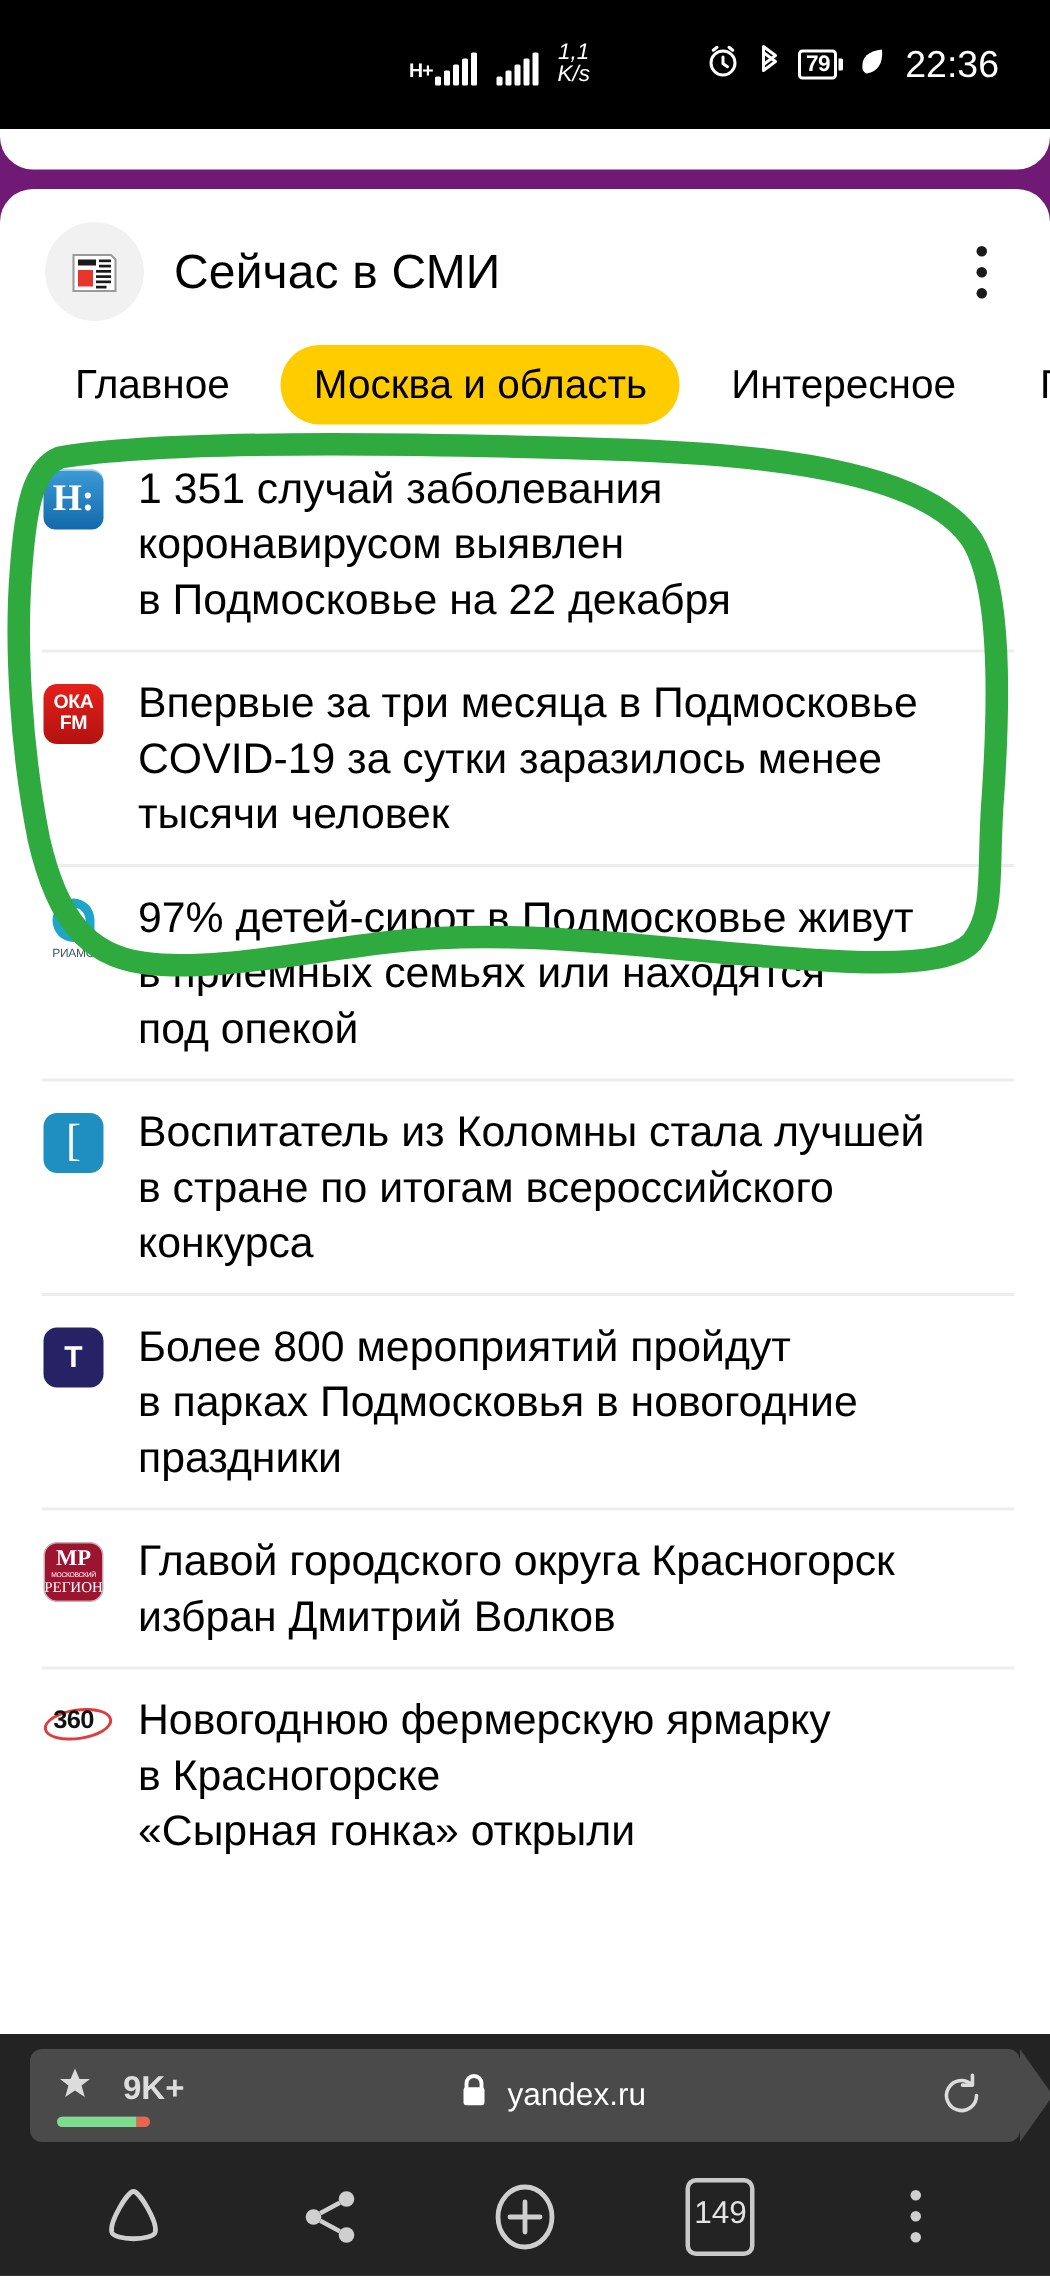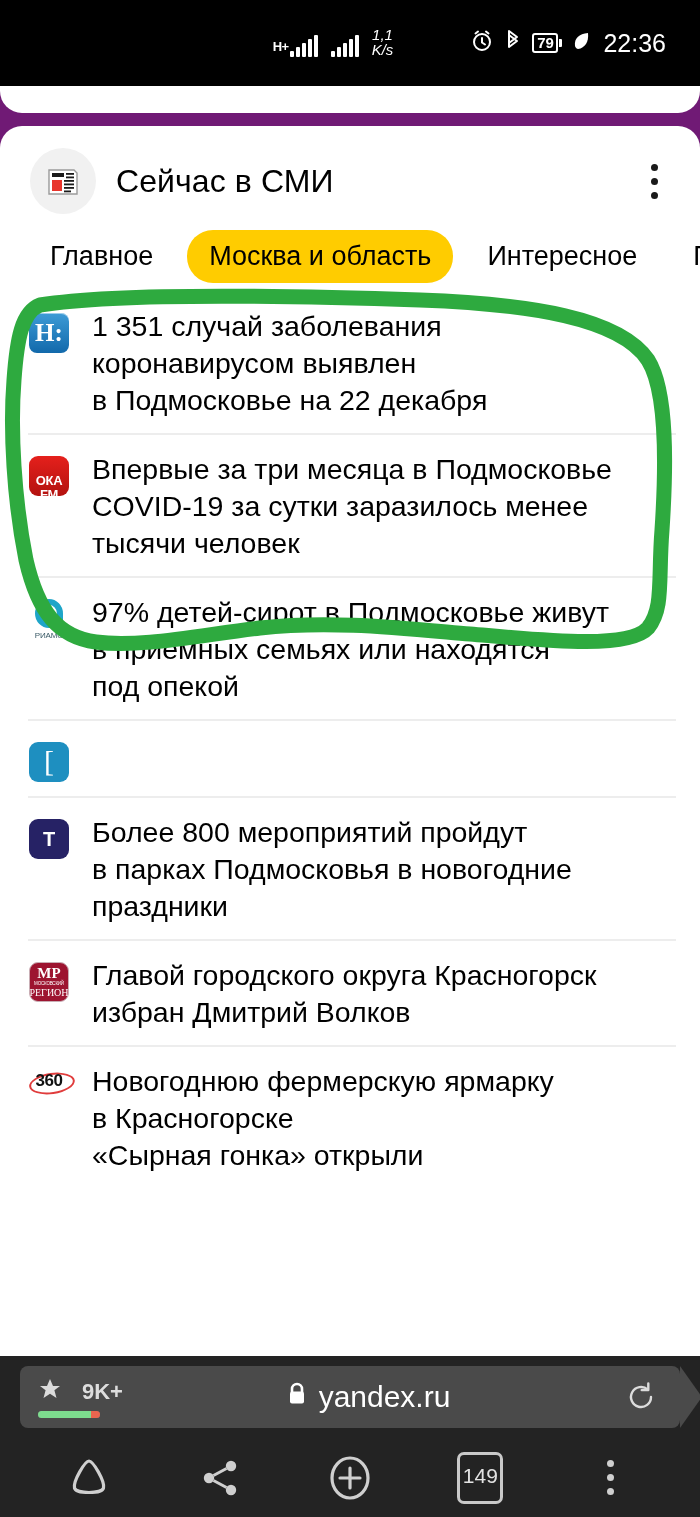--- a/index.html
+++ b/index.html
@@ -235,21 +235,21 @@
   }
   .ic-oka {
     width: 40px; height: 40px;
     border-radius: 9px;
     background: linear-gradient(#e5201c, #b3120f);
     color: #fff;
     font-weight: bold;
     font-size: 13px;
     line-height: 14px;
     text-align: center;
-    padding-top: 18px;
+    padding-top: 5px;
     box-sizing: border-box;
     letter-spacing: -0.3px;
   }
   .ic-riamo {
     width: 44px; height: 44px;
     display: flex;
     flex-direction: column;
     align-items: center;
     justify-content: flex-start;
   }
@@ -392,21 +392,21 @@
   }
   .adblock .meter .g { background: #7ddc8e; height: 100%; width: 86%; }
   .adblock .meter .r { background: #e8654f; height: 100%; flex: 1; }
   .url-center {
     flex: 1;
     display: flex;
     align-items: center;
     justify-content: center;
     gap: 11px;
     color: #fff;
-    font-size: 30px;
+    font-size: 21px;
   }
   .reload {
     width: 42px;
     flex: 0 0 auto;
     display: flex;
     align-items: center;
     justify-content: center;
   }
   .navbar {
     height: 79px;
@@ -571,20 +571,25 @@
           <span class="ln">97% детей-сирот в Подмосковье живут</span>
           <span class="ln">в приемных семьях или находятся</span>
           <span class="ln">под опекой</span>
         </div>
       </div>
 
       <div class="news-item">
         <div class="news-icon">
           <div class="ic-izvestia">[</div>
         </div>
+        <div class="news-text">
+          <span class="ln">Воспитатель из Коломны стала лучшей</span>
+          <span class="ln">в стране по итогам всероссийского</span>
+          <span class="ln">конкурса</span>
+        </div>
       </div>
 
       <div class="news-item">
         <div class="news-icon">
           <div class="ic-tsargrad">T</div>
         </div>
         <div class="news-text">
           <span class="ln">Более 800 мероприятий пройдут</span>
           <span class="ln">в парках Подмосковья в новогодние</span>
           <span class="ln">праздники</span>

